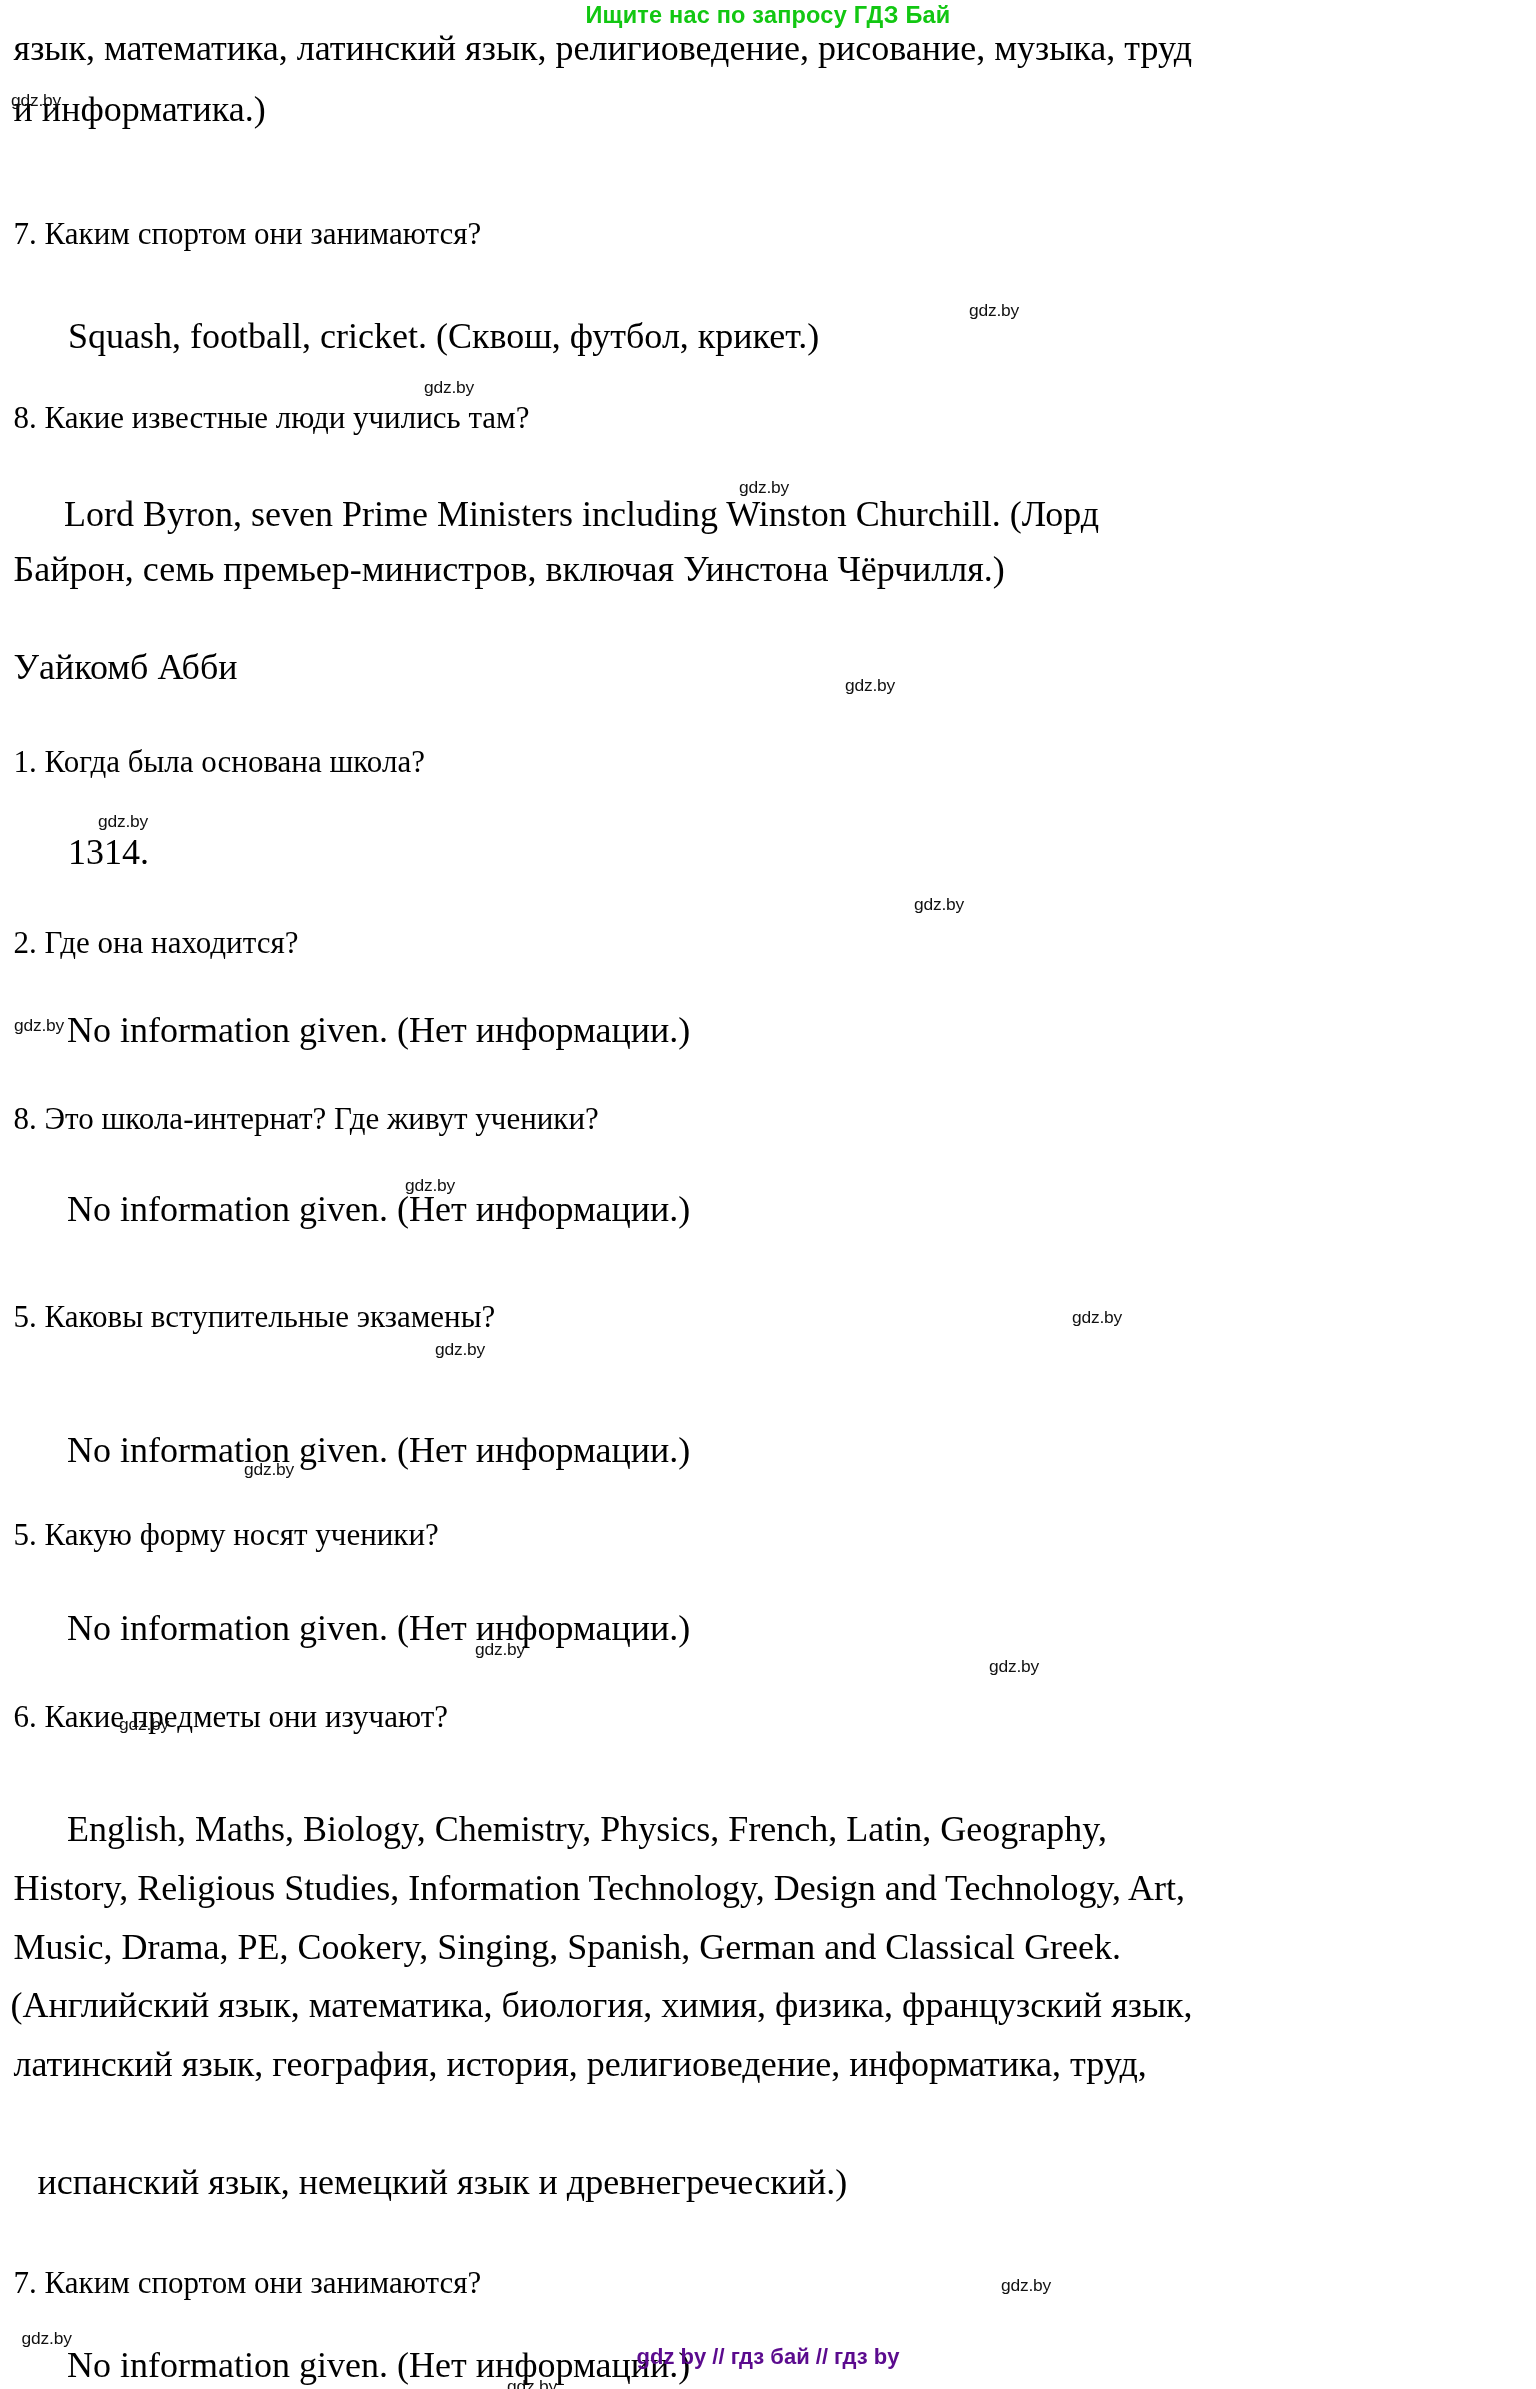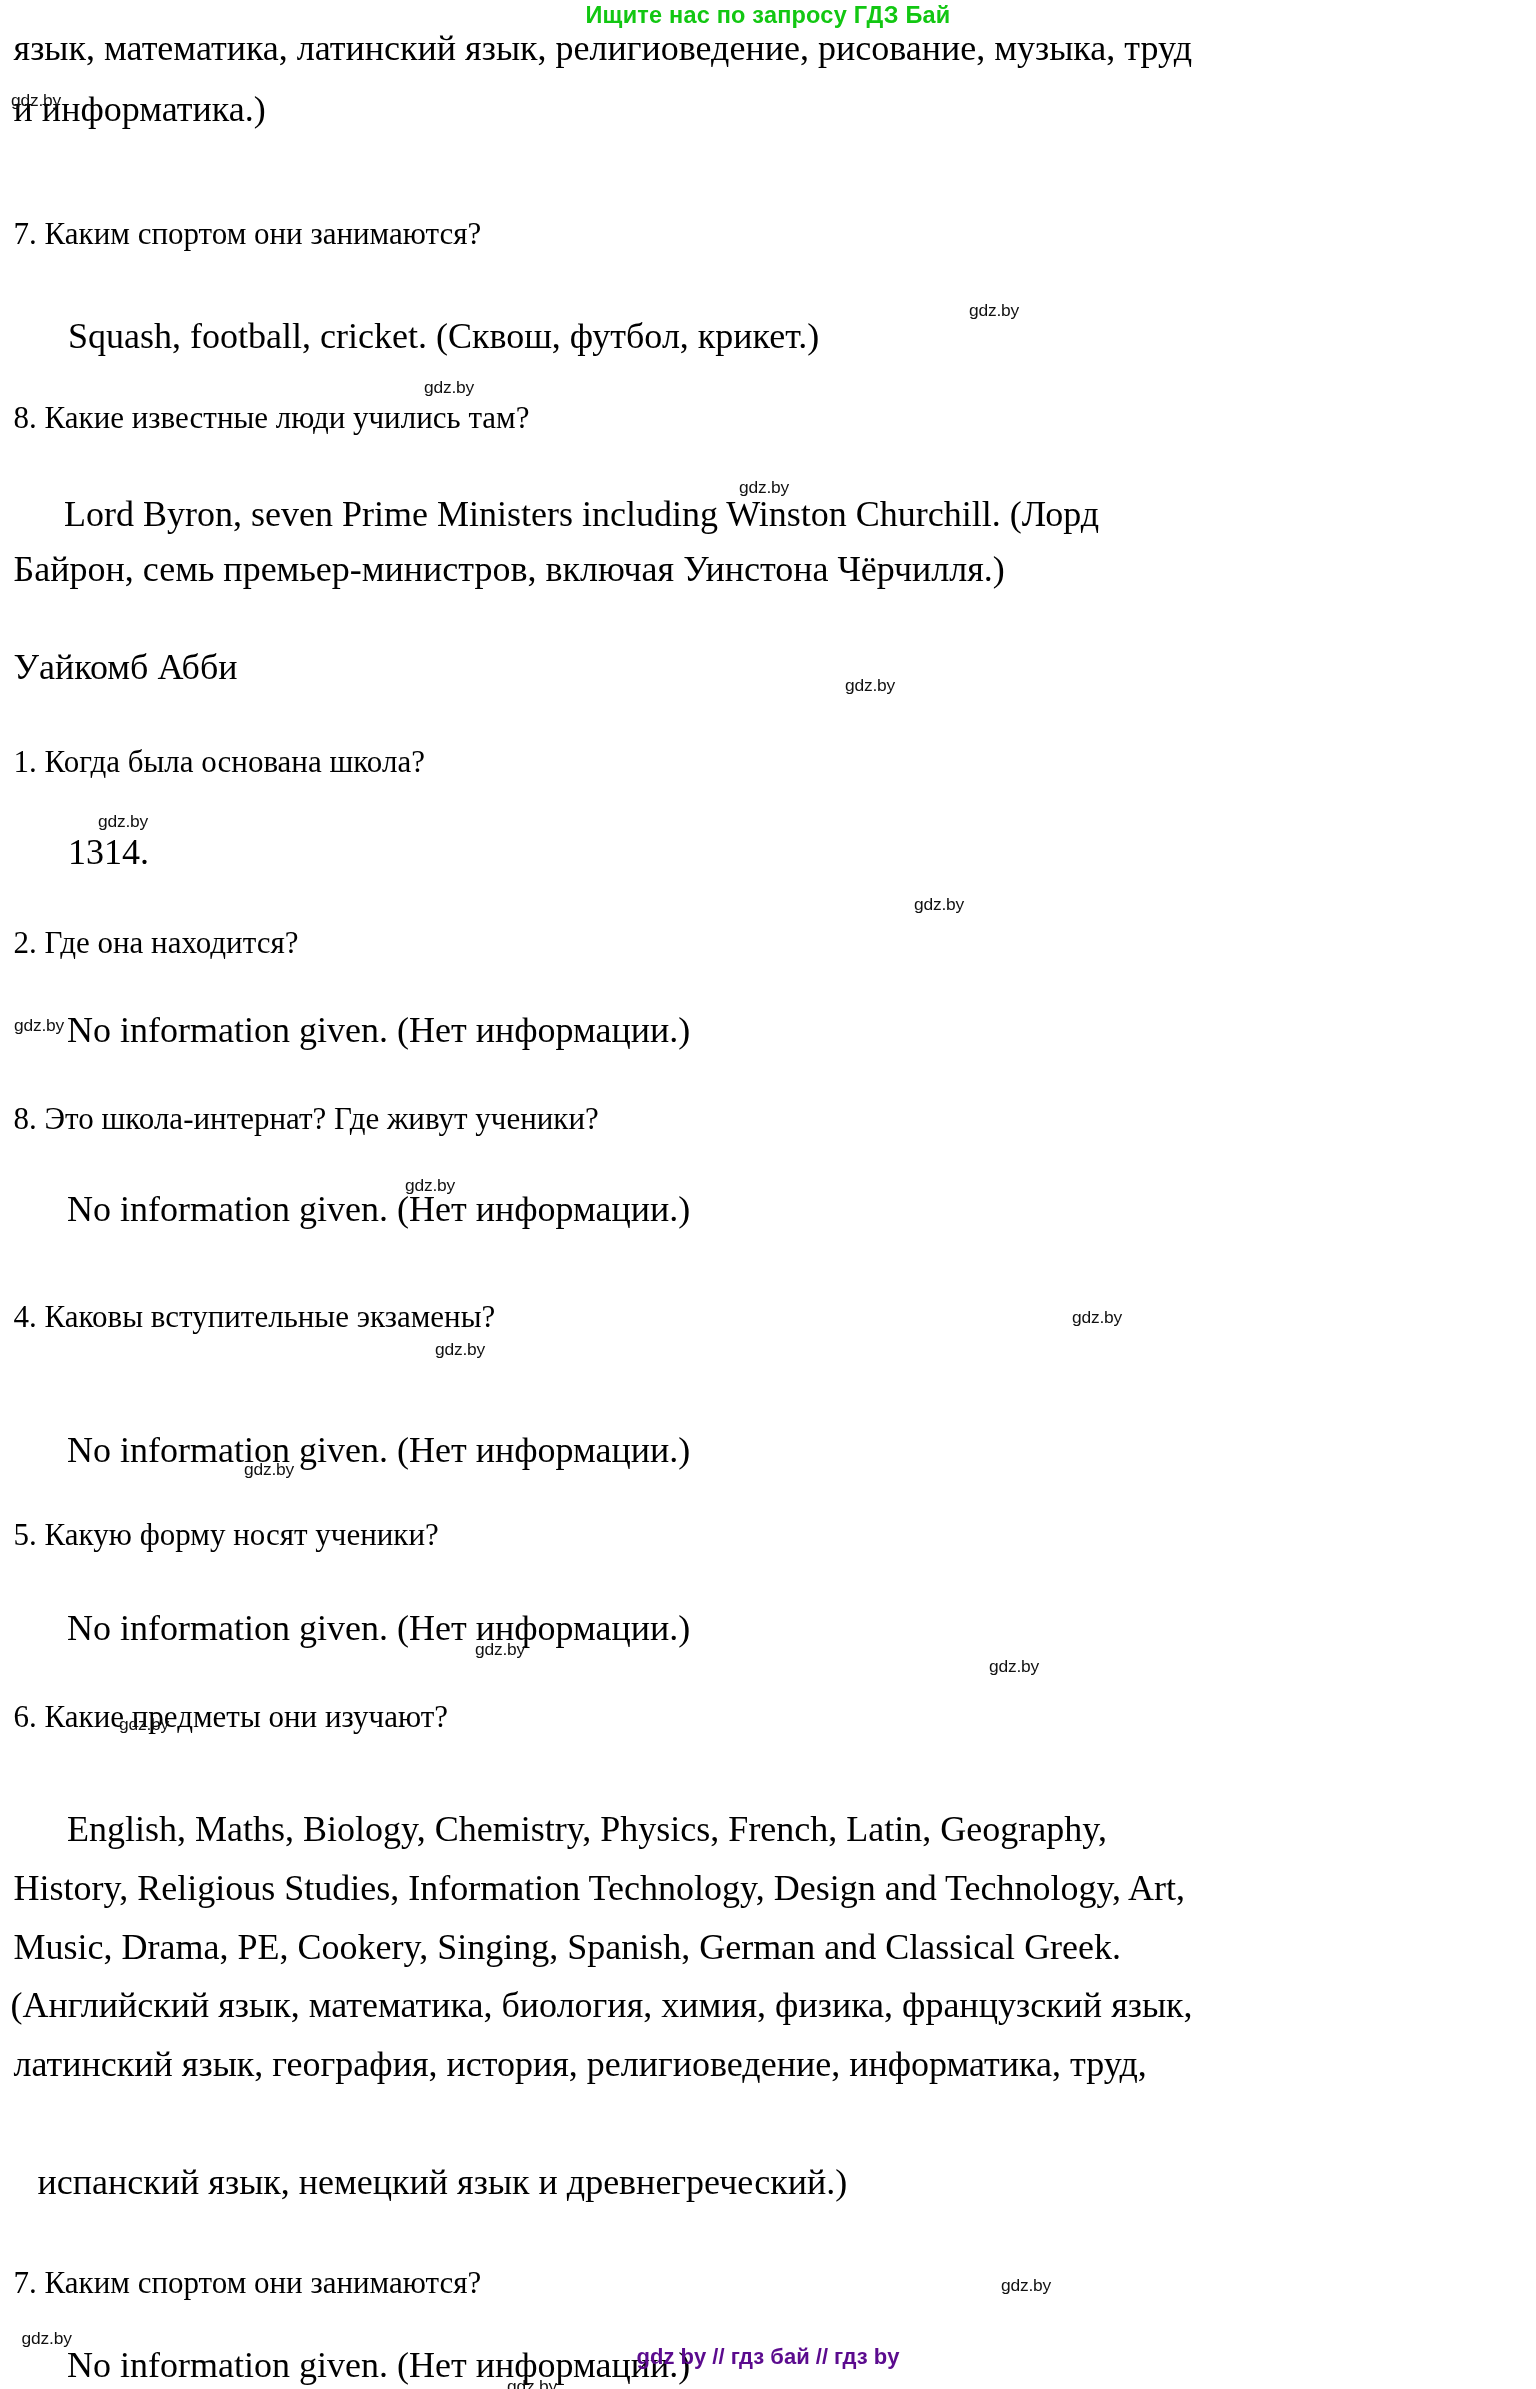--- a/index.html
+++ b/index.html
@@ -98,21 +98,21 @@
   <div class="line ans" style="left:68px; top:834px;">1314.</div>
 
   <div class="line q" style="left:13.6px; top:927px;">2. Где она находится?</div>
 
   <div class="line ans" style="left:67px; top:1012px;">No information given. (Нет информации.)</div>
 
   <div class="line q" style="left:13.6px; top:1103px;">8. Это школа-интернат? Где живут ученики?</div>
 
   <div class="line ans" style="left:67px; top:1191px;">No information given. (Нет информации.)</div>
 
-  <div class="line q" style="left:13.6px; top:1301px;">4. Каковы вступительные экзамены?</div>
+  <div class="line q" style="left:13.6px; top:1301px;">5. Каковы вступительные экзамены?</div>
 
   <div class="line ans" style="left:67px; top:1432px;">No information given. (Нет информации.)</div>
 
   <div class="line q" style="left:13.6px; top:1519px;">5. Какую форму носят ученики?</div>
 
   <div class="line ans" style="left:67px; top:1610px;">No information given. (Нет информации.)</div>
 
   <div class="line q" style="left:13.6px; top:1701px;">6. Какие предметы они изучают?</div>
 
   <div class="line ans" style="left:67px; top:1811px;">English, Maths, Biology, Chemistry, Physics, French, Latin, Geography,</div>

